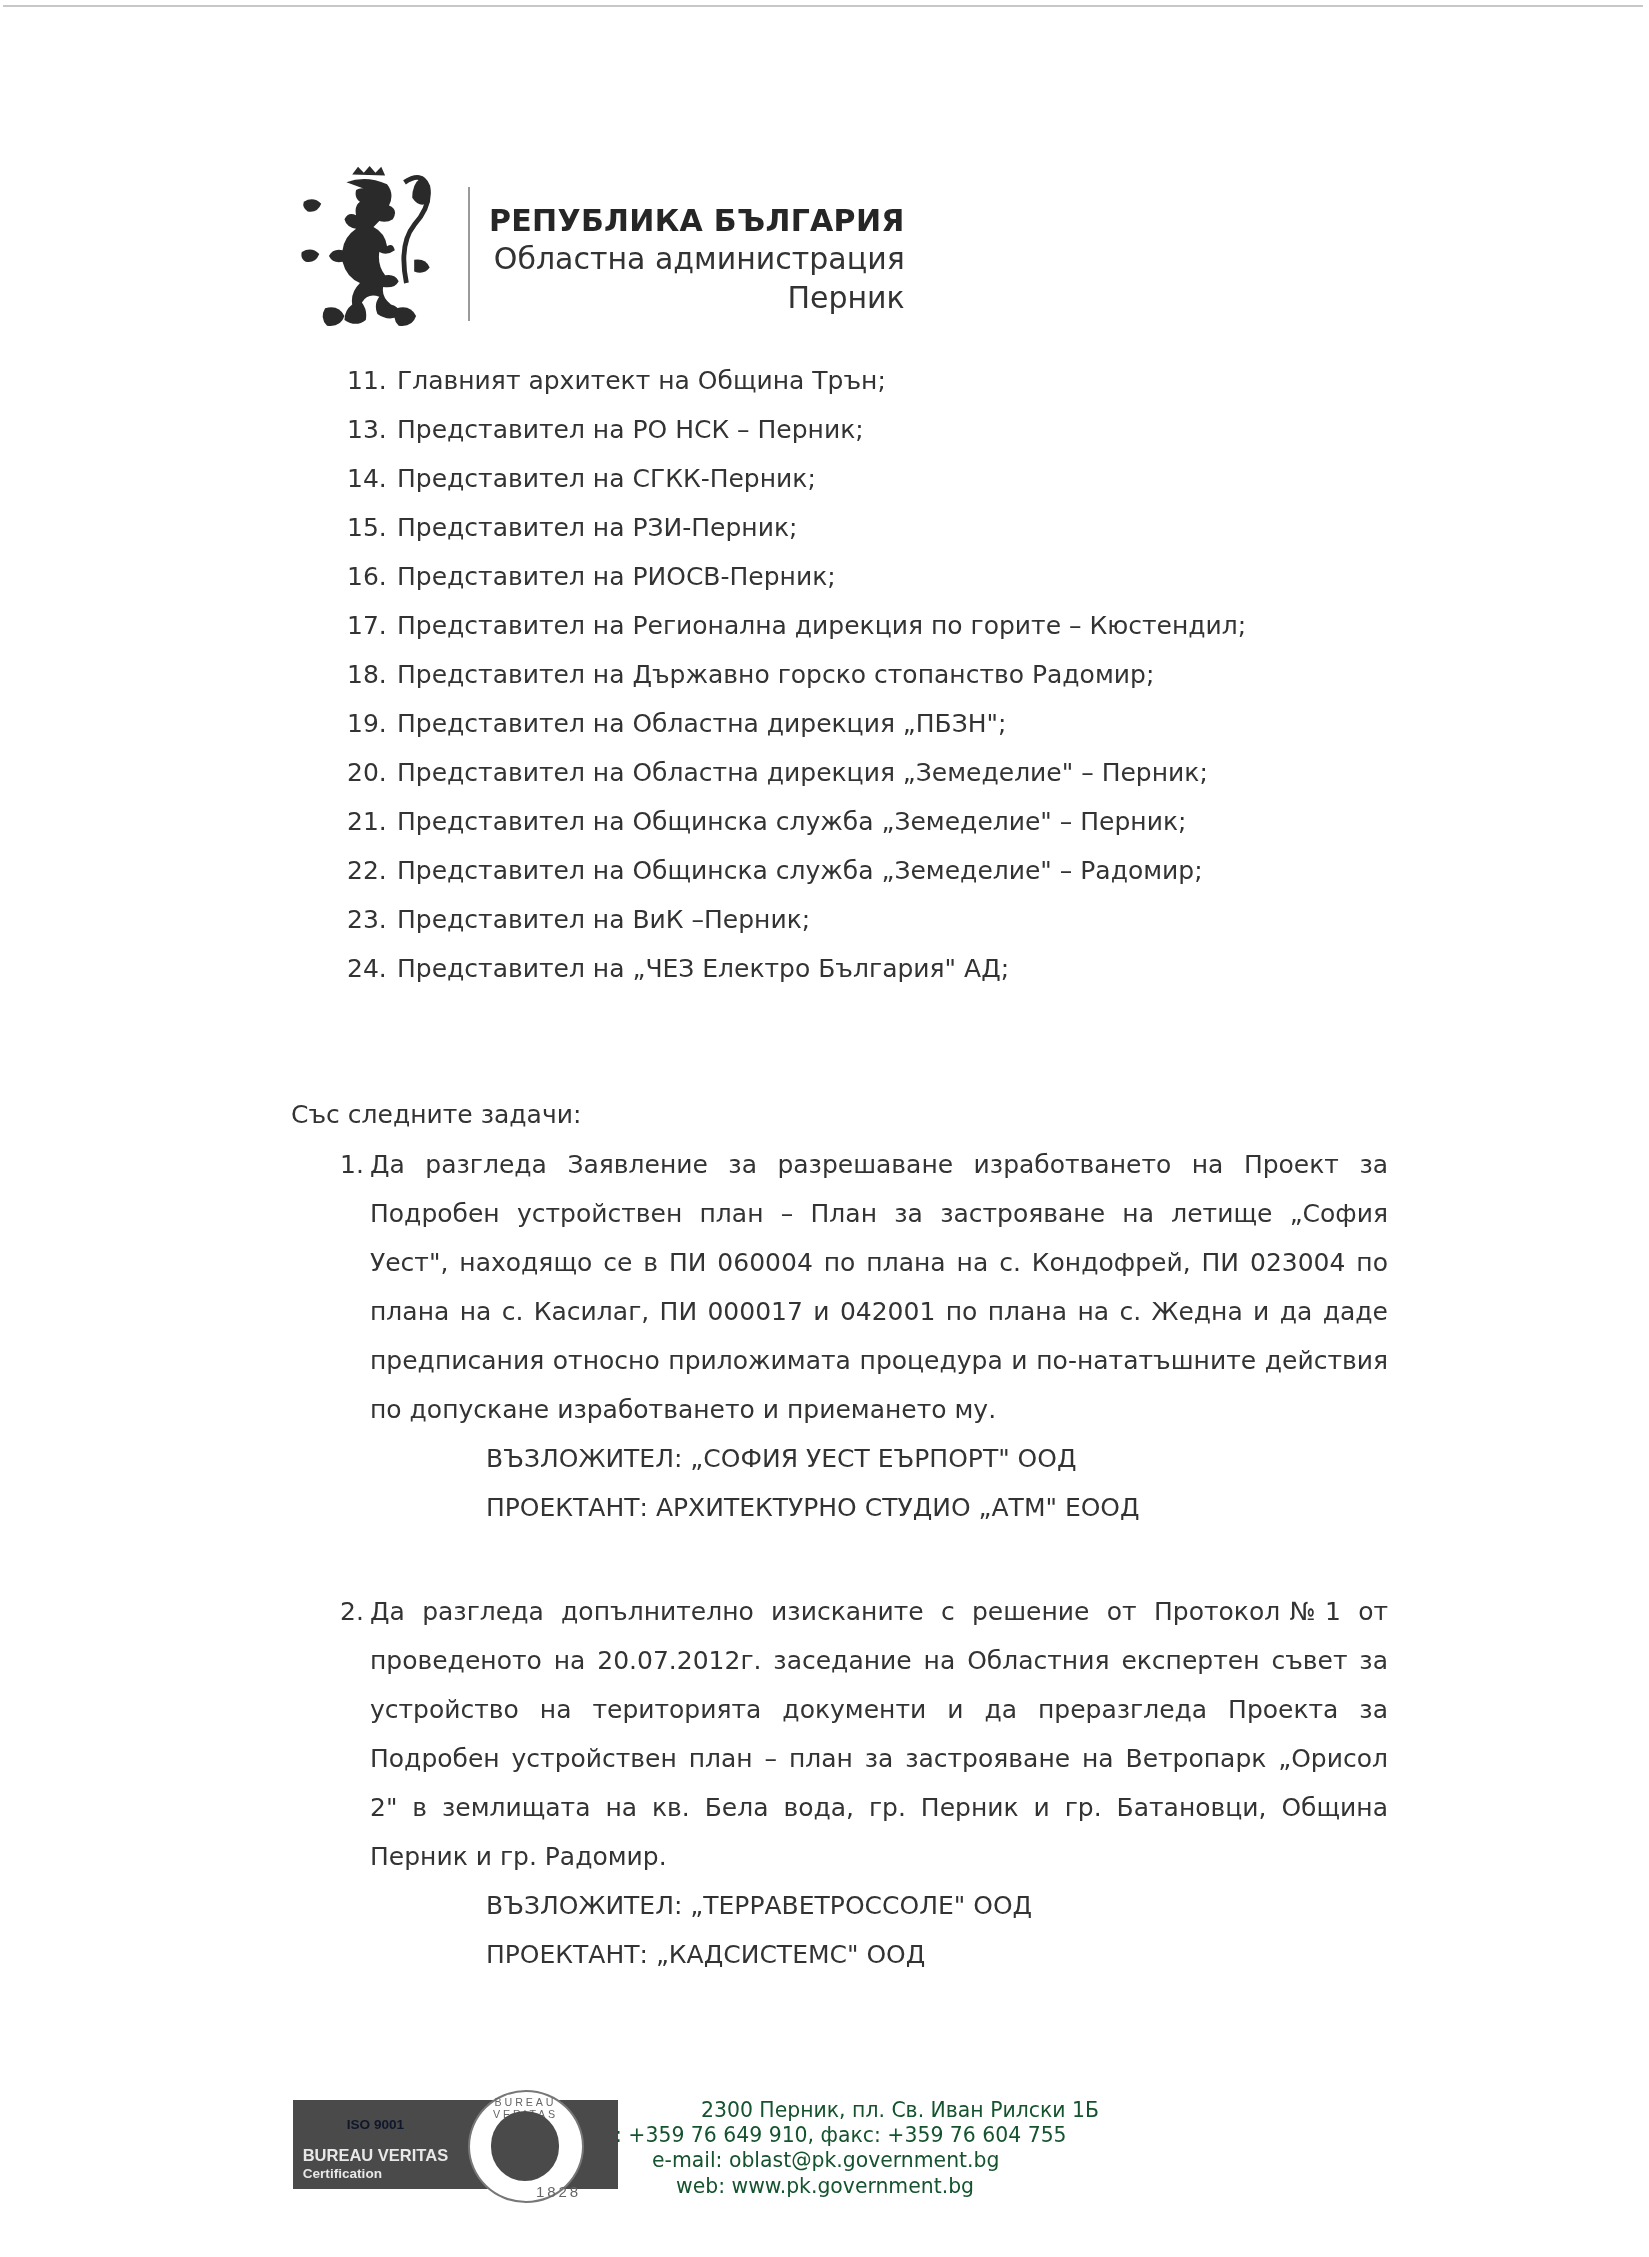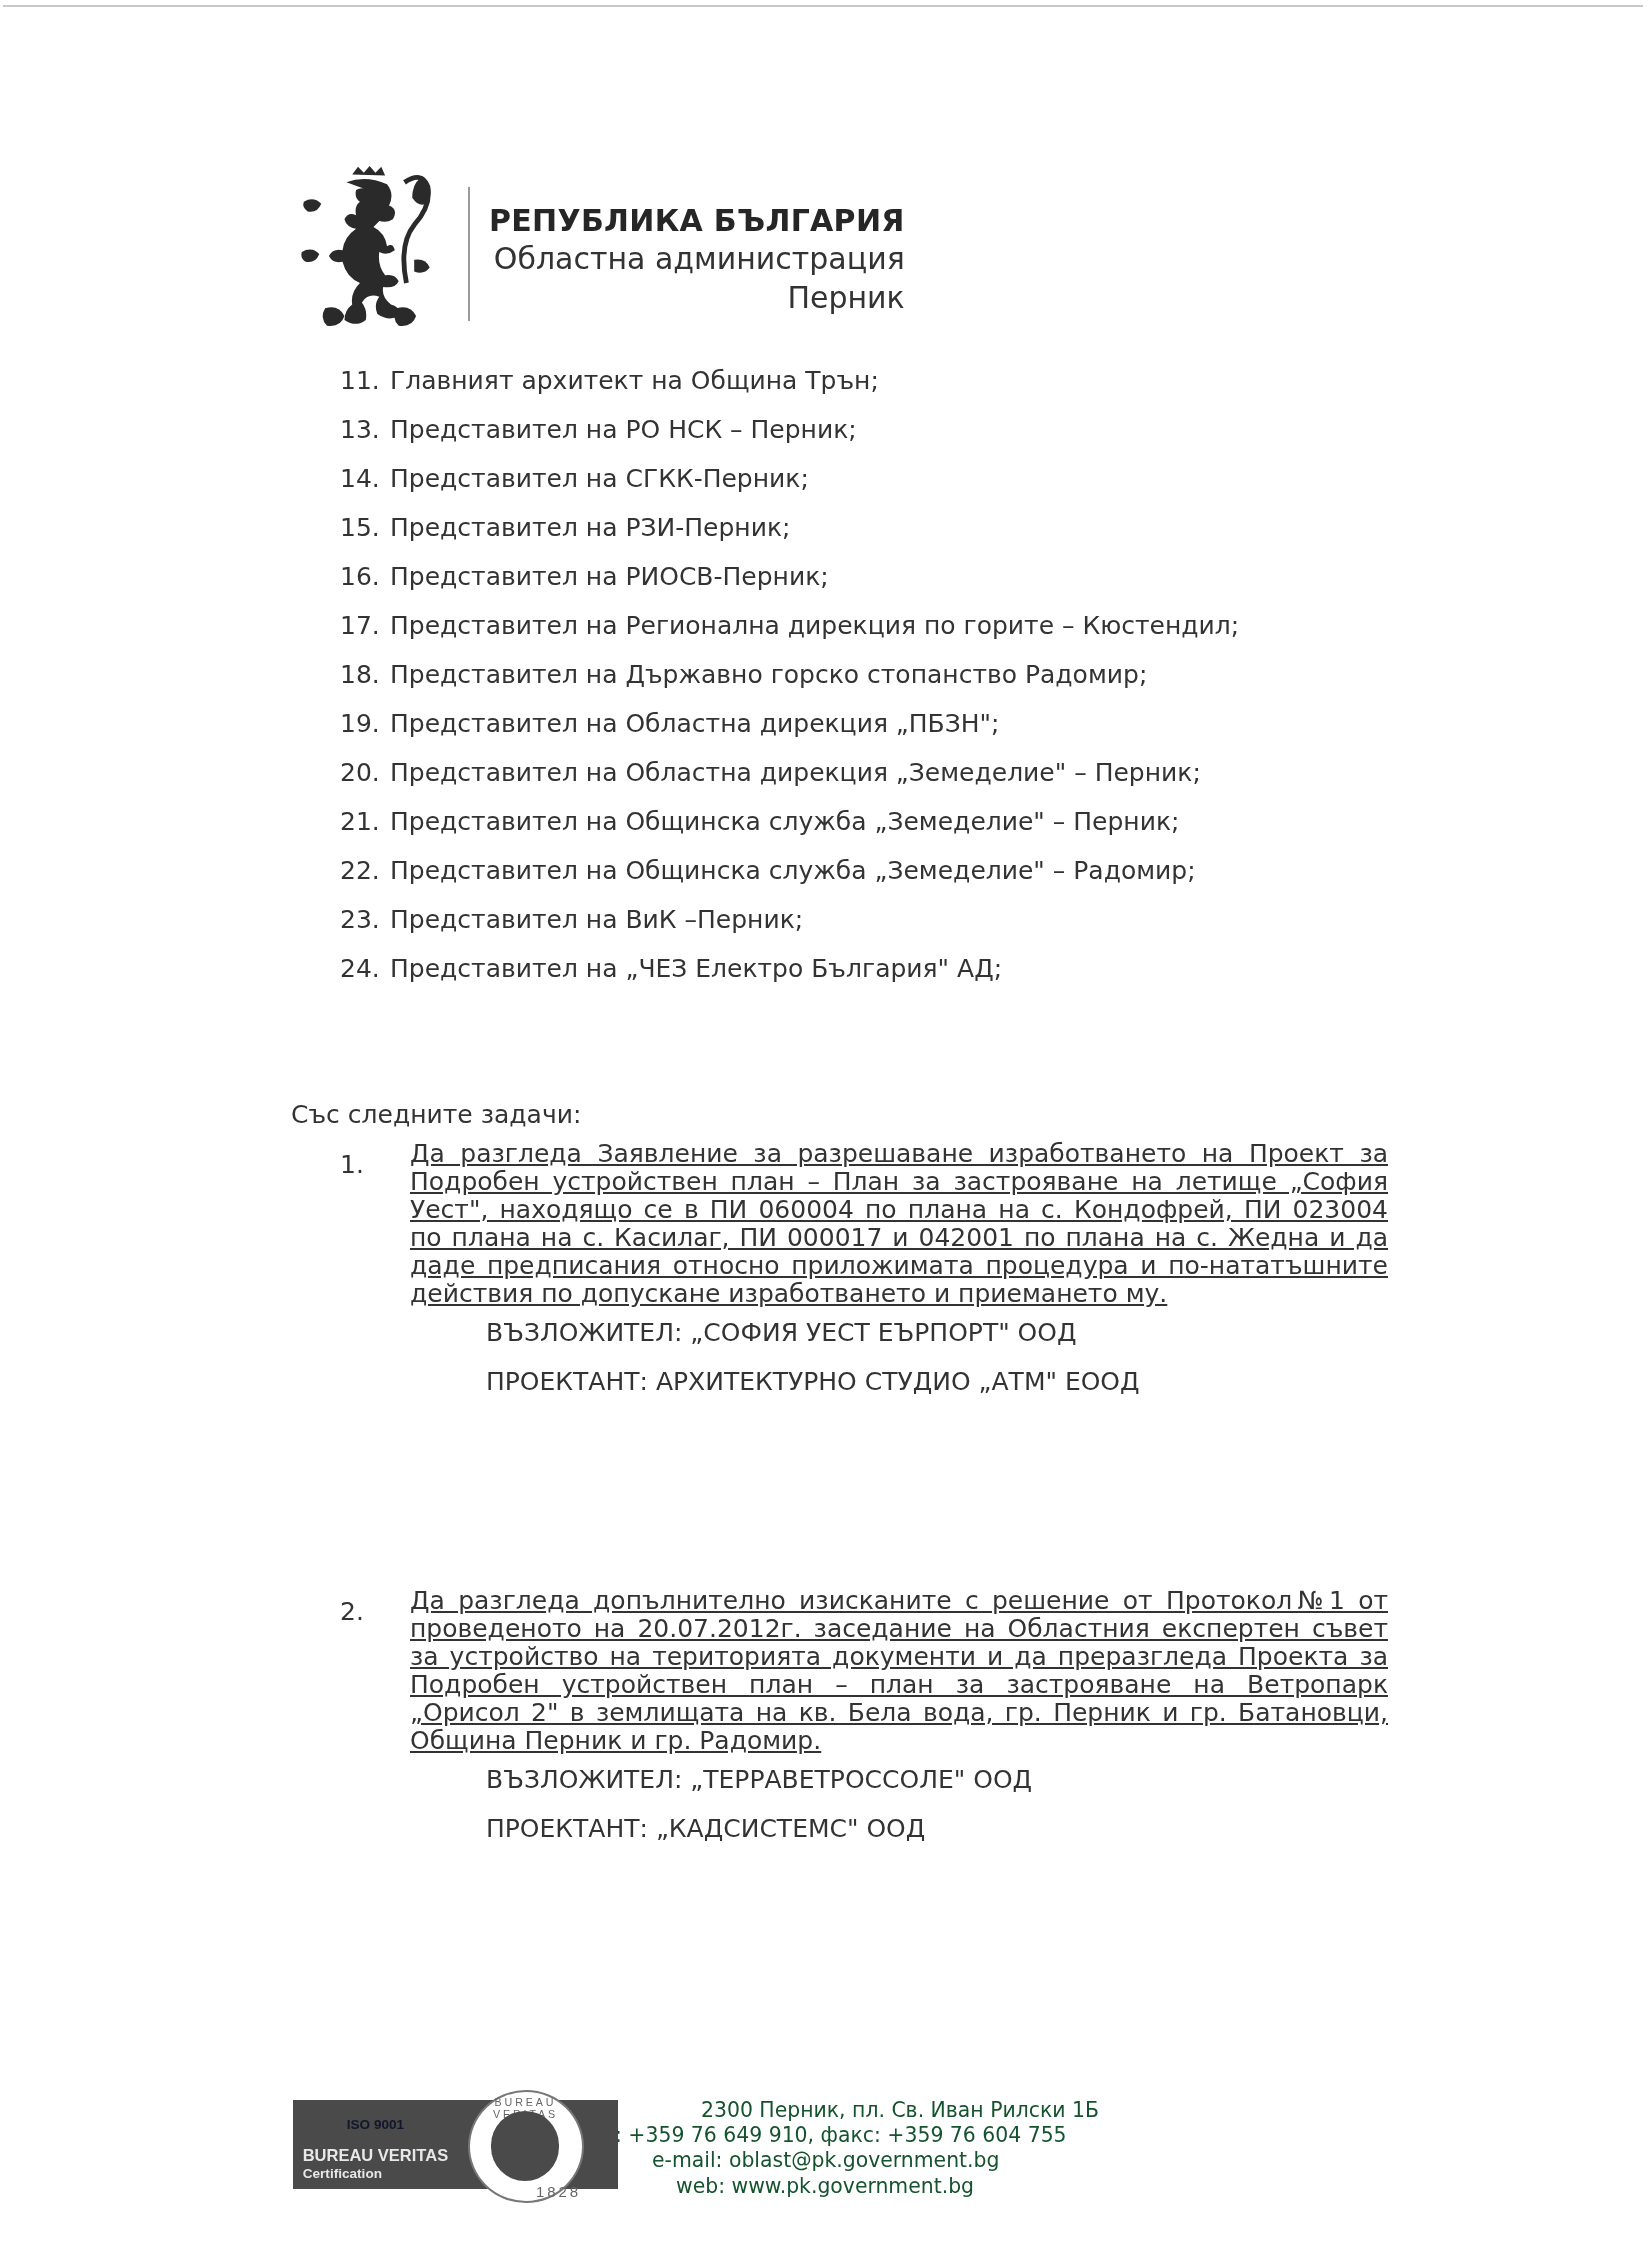--- a/index.html
+++ b/index.html
@@ -6,25 +6,25 @@
   body { width:1650px; height:2257px; position:relative; overflow:hidden;
          font-family:"DejaVu Sans", sans-serif; color:#2b2b2b; }
   .top-rule { position:absolute; left:2.9px; top:4.9px; width:1640px; height:1.9px; background:#c8c8c8; }
   .logo { position:absolute; left:296px; top:163px; width:155px; height:184px; }
   .header-divider { position:absolute; left:468px; top:187px; width:1.9px; height:134px; background:#9a9a9a; }
   .header-text { position:absolute; left:489px; top:202px;text-align:right; }
   .h-country { font-weight:bold; font-size:30px; line-height:37px; color:#262626; letter-spacing:0.3px; }
   .h-admin, .h-city { font-size:30px; line-height:39px; color:#333; }
   .members { position:absolute; left:340px; top:356px; margin:0; padding:0; list-style:none; }
   .members li { height:49px; line-height:49px; font-size:25px; white-space:nowrap; color:#333; }
-  .members .num { display:inline-block; width:50px; }
+  .members .num { display:inline-block; width:50px;margin-left:7px; }
   .intro { position:absolute; left:291px; top:1095px; font-size:25px; line-height:39px; color:#333; }
   .task { position:absolute; left:340px; width:1048px; font-size:25px; color:#333; }
   .task .tnum { position:absolute; left:0; top:0; line-height:49px; }
-  .task .tbody { margin-left:70px; line-height:28px; text-align:justify;text-decoration:underline; }
+  .task .tbody { margin-left:30px; line-height:49px; text-align:justify; }
   .task .role { margin-left:146px; line-height:49px; white-space:nowrap; }
   .footer-badge { position:absolute; left:293px; top:2090px; width:330px; height:107px; }
   .badge-rect { position:absolute; left:0; top:9.7px; width:325px; height:89px; background:#4a4a4a; }
   .badge-iso { position:absolute; left:9.7px; top:27px; color:#0f172a; font-weight:bold; font-size:13.6px; font-family:"Liberation Sans", sans-serif;padding-left:44px; }
   .badge-bv { position:absolute; left:9.7px; top:56px; color:#e8e8e8; font-weight:bold; font-size:16.5px; font-family:"Liberation Sans", sans-serif; }
   .badge-cert { position:absolute; left:9.7px; top:76px; color:#e8e8e8; font-weight:bold; font-size:13.6px; font-family:"Liberation Sans", sans-serif; }
   .badge-seal { position:absolute; left:175px; top:0; width:116px; height:113px; border-radius:50%; background:#fff; border:2.9px solid #777; box-sizing:border-box; }
   .badge-seal-inner { position:absolute; left:21.3px; top:19.4px; width:68px; height:70px; border-radius:34px; background:#4a4a4a; }
   .seal-top { position:absolute; left:0; top:3.9px; width:111px; text-align:center; font-size:10.7px; color:#666; letter-spacing:2.9px; font-family:"Liberation Sans", sans-serif; }
   .seal-bottom { position:absolute; left:0; top:91px; width:111px; text-align:right; font-size:15px; color:#666; letter-spacing:2.9px; font-family:Liberation Sans, sans-serif; }

